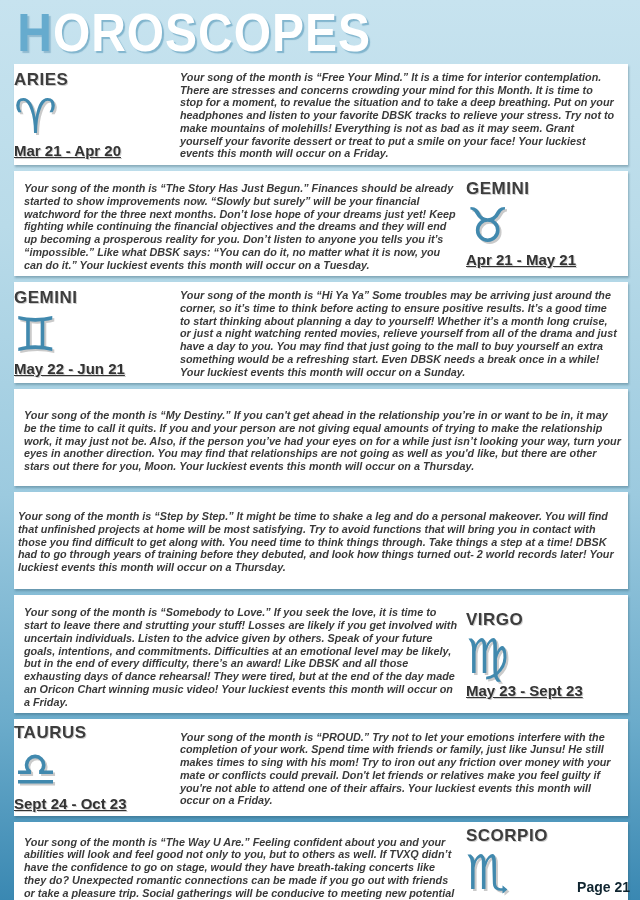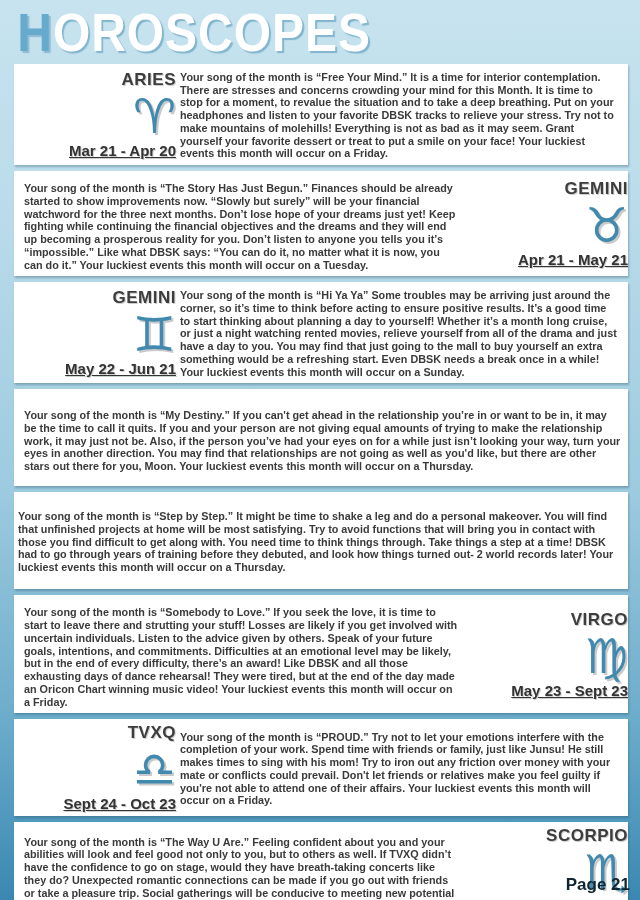--- a/index.html
+++ b/index.html
@@ -30,21 +30,21 @@
     min-height:97px;
     box-shadow:1px 2px 2px rgba(40,80,100,0.35);
     align-items:stretch;
   }
   .sign {
     flex:none;
     width:162px;
     display:flex;
     flex-direction:column;
     justify-content:center;
-    align-items:flex-end;
+    align-items:flex-start;
     text-align:center;
     padding:3px 0;
   }
   .sign-name {
     font-size:17px;
     font-weight:bold;
     letter-spacing:0.5px;
     color:#3d3d3d;
     text-shadow:1px 1px 0 rgba(165,165,165,0.55);
   }
@@ -64,28 +64,29 @@
     text-decoration:underline;
   }
   .text {
     flex:1;
     font-size:10.8px;
     font-weight:bold;
     color:#3a3a3a;
     line-height:1.18;
     padding:7px 10px 5px 4px;
     align-self:center;
+    font-style:italic;
   }
   .card.sign-right .sign { order:2; }
   .card.sign-right .text { order:1; padding:11px 6px 5px 10px; }
   .page-footer {
     position:absolute;
     bottom:5px;
     right:10px;
-    font-size:17px;
+    font-size:14px;
     font-weight:bold;
     color:#102530;
   }
 </style>
 </head>
 <body>
 
 <h1 class="title"><span class="first">H</span><span>OROSCOPES</span></h1>
 
 <div class="cards" id="cards">
@@ -128,21 +129,21 @@
     <div class="sign">
       <div class="sign-name">VIRGO</div>
       <div class="sign-symbol">♍</div>
       <div class="sign-date">May 23 - Sept 23</div>
     </div>
     <div class="text">Your song of the month is “Somebody to Love.” If you seek the love, it is time to start to leave there and strutting your stuff! Losses are likely if you get involved with uncertain individuals. Listen to the advice given by others. Speak of your future goals, intentions, and commitments. Difficulties at an emotional level may be likely, but in the end of every difficulty, there’s an award! Like DBSK and all those exhausting days of dance rehearsal! They were tired, but at the end of the day made an Oricon Chart winning music video! Your luckiest events this month will occur on a Friday.</div>
   </section>
 
   <section class="card">
     <div class="sign">
-      <div class="sign-name">TVXQ</div>
+      <div class="sign-name">TAURUS</div>
       <div class="sign-symbol">♎</div>
       <div class="sign-date">Sept 24 - Oct 23</div>
     </div>
     <div class="text">Your song of the month is “PROUD.” Try not to let your emotions interfere with the completion of your work. Spend time with friends or family, just like Junsu! He still makes times to sing with his mom! Try to iron out any friction over money with your mate or conflicts could prevail. Don't let friends or relatives make you feel guilty if you're not able to attend one of their affairs. Your luckiest events this month will occur on a Friday.</div>
   </section>
 
   <section class="card sign-right">
     <div class="sign">
       <div class="sign-name">SCORPIO</div>
       <div class="sign-symbol">♏</div>

